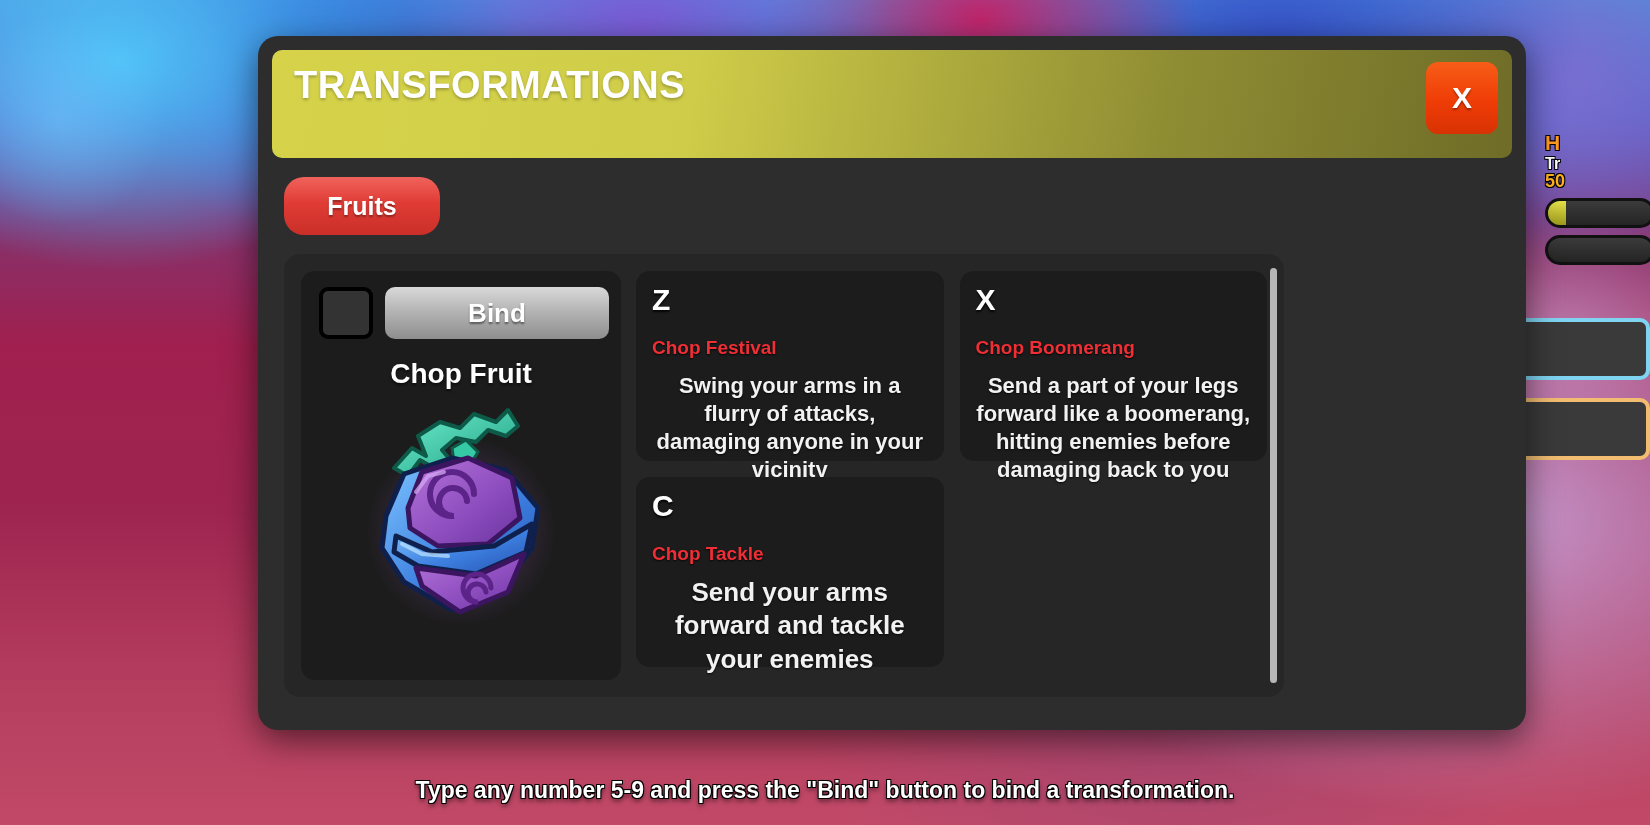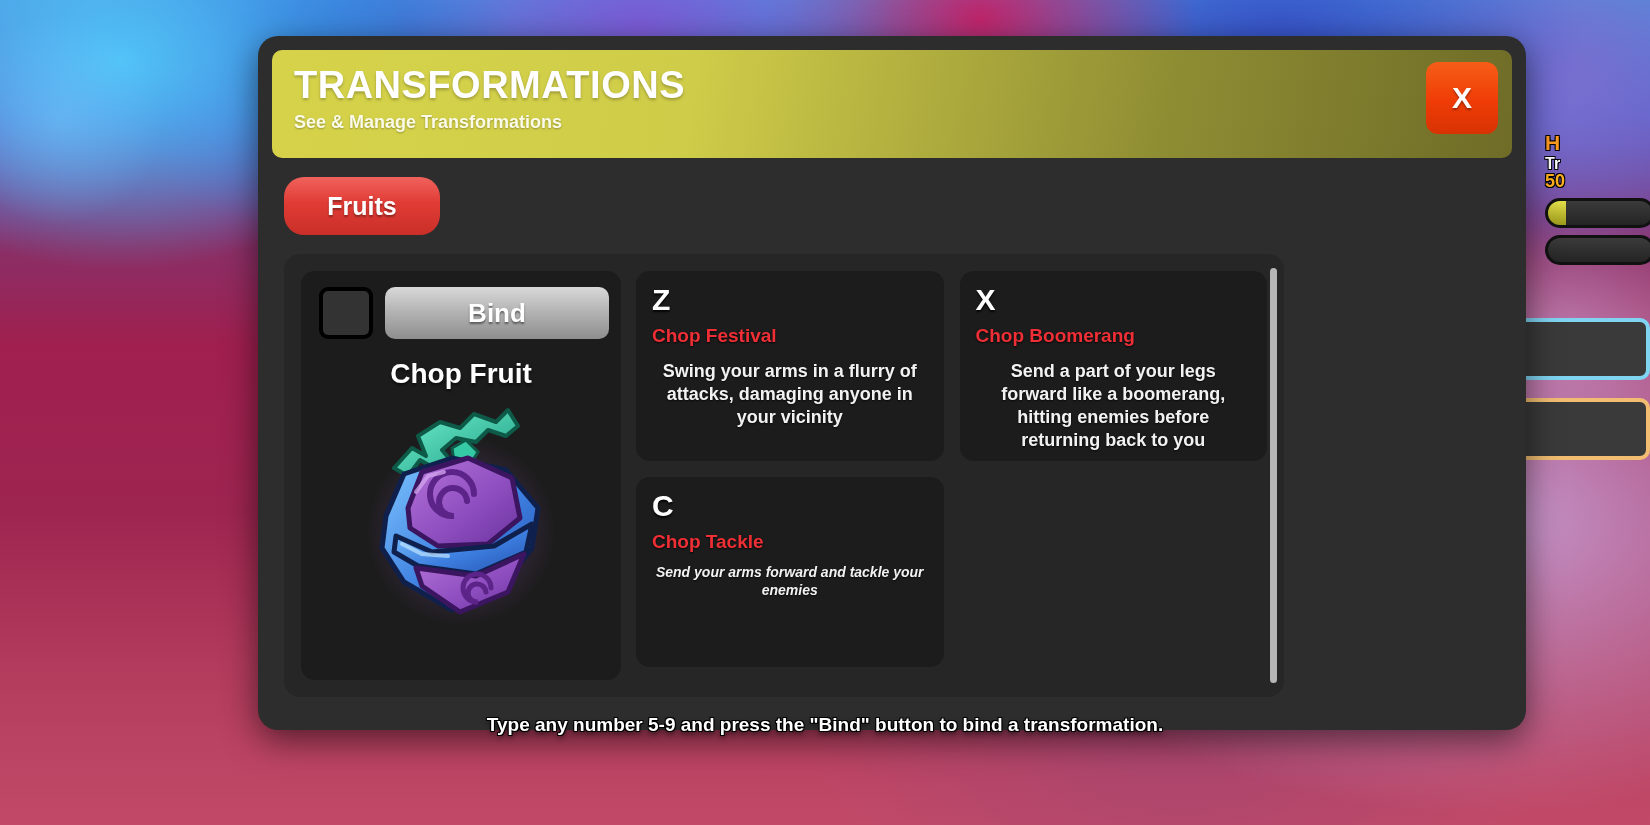--- a/index.html
+++ b/index.html
@@ -216,59 +216,59 @@
     flex-direction: column;
   }
   .ability-key {
     font-size: 30px;
     font-weight: bold;
     color: #fff;
     line-height: 1;
     text-shadow: 0 2px 2px rgba(0,0,0,.8);
   }
   .ability-name {
-    margin-top: 10px;
+    margin-top: 22px;
     font-size: 19px;
     font-weight: bold;
     color: #ef2f35;
     text-shadow: 0 1px 2px rgba(0,0,0,.8);
   }
   .ability-desc {
     margin-top: 13px;
-    font-size: 18px;
+    font-size: 22px;
     font-weight: bold;
     color: #f2f2f2;
     text-align: center;
     line-height: 1.28;
     text-shadow: 0 1px 2px rgba(0,0,0,.75);
   }
-  .ability-card.big .ability-desc { font-size: 14px; margin-top: 11px; font-style: italic; }
+  .ability-card.big .ability-desc { font-size: 26px; margin-top: 11px; }
   .ability-card.empty { background: transparent; }
 
   
   #scrollbar {
     position: absolute;
     right: 7px; top: 14px;
     width: 7px; height: 415px;
     border-radius: 4px;
     background: #3a3a3a;
   }
   #scroll-thumb {
     width: 7px; height: 415px;
     border-radius: 4px;
     background: #b6b6b6;
   }
 
   
   #hint {
     position: absolute;
     left: 0; right: 0;
-    top: 714px;
+    top: 777px;
     text-align: center;
-    font-size: 19px;
+    font-size: 23px;
     font-weight: bold;
     color: #ffffff;
     text-shadow: 1px 1px 0 #000, -1px 1px 0 #000, 1px -1px 0 #000, -1px -1px 0 #000, 0 3px 5px rgba(0,0,0,.7);
   }
 </style>
 </head>
 <body>
 
 <div id="bg"></div>
 
@@ -279,21 +279,20 @@
   <div class="pill lit"></div>
   <div class="pill"></div>
 </div>
 <div class="hud-box" id="hud-box-1"></div>
 <div class="hud-box" id="hud-box-2"></div>
 
 <div id="modal">
 
   <div id="header">
     <div id="title">TRANSFORMATIONS</div>
-    <div id="subtitle">See &amp; Manage Transformations</div>
     <button id="close-btn">X</button>
   </div>
 
   <div id="tabs">
     <button class="tab-btn">Fruits</button>
   </div>
 
   <div id="content">
 
     <div id="fruit-panel">
@@ -351,21 +350,21 @@
 
       <div class="ability-card">
         <div class="ability-key">Z</div>
         <div class="ability-name">Chop Festival</div>
         <div class="ability-desc">Swing your arms in a flurry of attacks, damaging anyone in your vicinity</div>
       </div>
 
       <div class="ability-card">
         <div class="ability-key">X</div>
         <div class="ability-name">Chop Boomerang</div>
-        <div class="ability-desc">Send a part of your legs forward like a boomerang, hitting enemies before returning back to you</div>
+        <div class="ability-desc">Send a part of your legs forward like a boomerang, hitting enemies before damaging back to you</div>
       </div>
 
       <div class="ability-card big">
         <div class="ability-key">C</div>
         <div class="ability-name">Chop Tackle</div>
         <div class="ability-desc">Send your arms forward and tackle your enemies</div>
       </div>
 
       <div class="ability-card empty"></div>
     </div>

